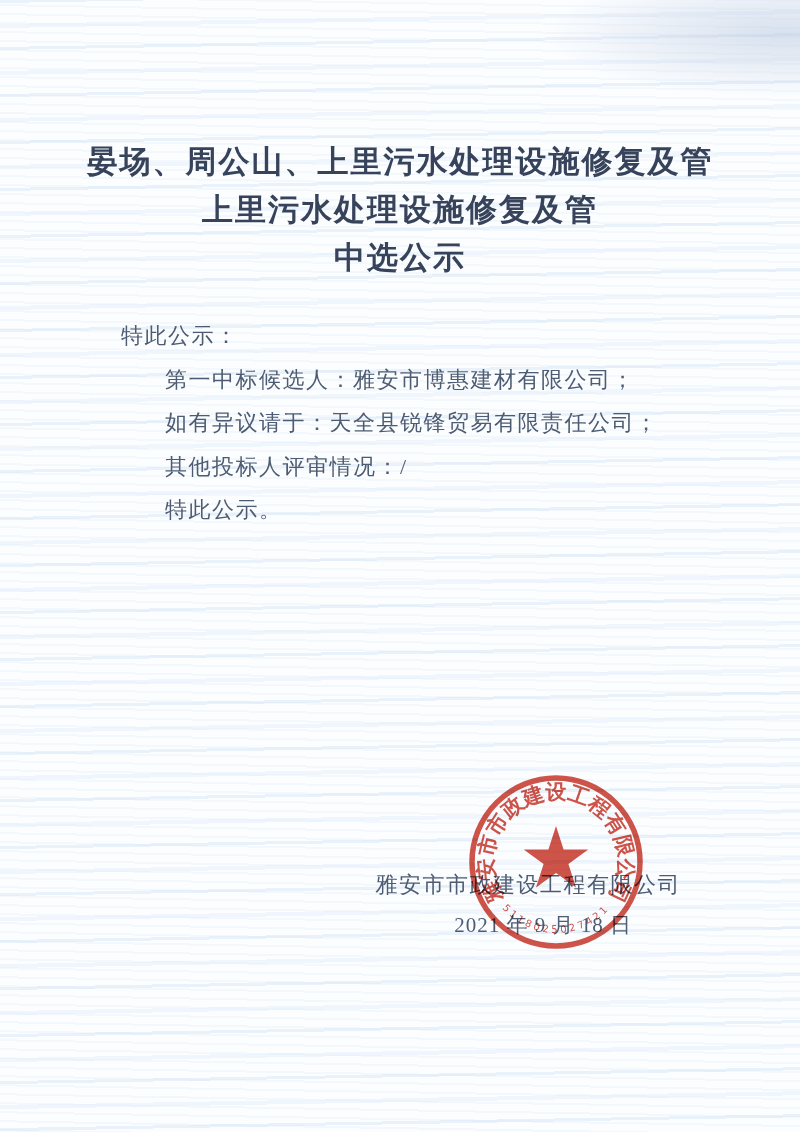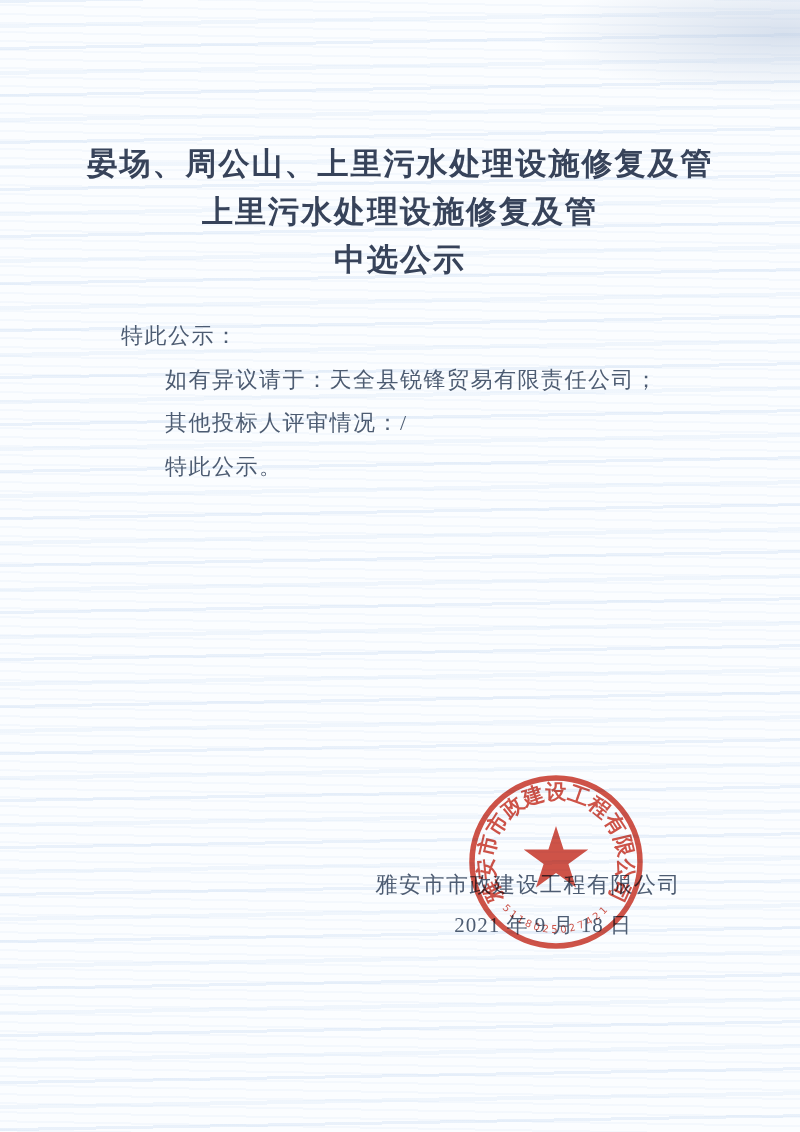--- a/index.html
+++ b/index.html
@@ -21,21 +21,21 @@
         rgba(255,255,255,0) 28px, rgba(255,255,255,0) 47px),
       repeating-linear-gradient(181deg,
         rgba(222,233,247,0.25) 0px, rgba(222,233,247,0.25) 2px,
         rgba(255,255,255,0) 2px, rgba(255,255,255,0) 9px);
     color: #4d5c72;
   }
   .title {
     margin: 0 auto;
     padding-top: 140px;
     text-align: center;
-    font-family: Liberation Sans, sans-serif;
+    font-family: Liberation Mono, monospace;
     font-weight: bold;
     font-size: 31px;
     line-height: 48px;
     color: #37435a;
     letter-spacing: 2px;
   }
   .body-text {
     width: 560px;
     margin: 30px 0 0 121px;
     font-size: 22px;
@@ -87,20 +87,21 @@
 <div class="page">
 
   <header class="title">
     <div>晏场、周公山、上里污水处理设施修复及管</div>
     <div>上里污水处理设施修复及管</div>
     <div>中选公示</div>
   </header>
 
   <main class="body-text">
     <p>特此公示：</p>
+    <p class="indent">第一中标候选人：雅安市博惠建材有限公司；</p>
     <p class="indent">如有异议请于：天全县锐锋贸易有限责任公司；</p>
     <p class="indent">其他投标人评审情况：/</p>
     <p class="indent">特此公示。</p>
   </main>
 
   <div class="signature-company">雅安市市政建设工程有限公司</div>
   <div class="signature-date">2021 年 9 月 18 日</div>
 
   <div class="seal">
     <svg viewBox="0 0 180 180" xmlns="http://www.w3.org/2000/svg">

